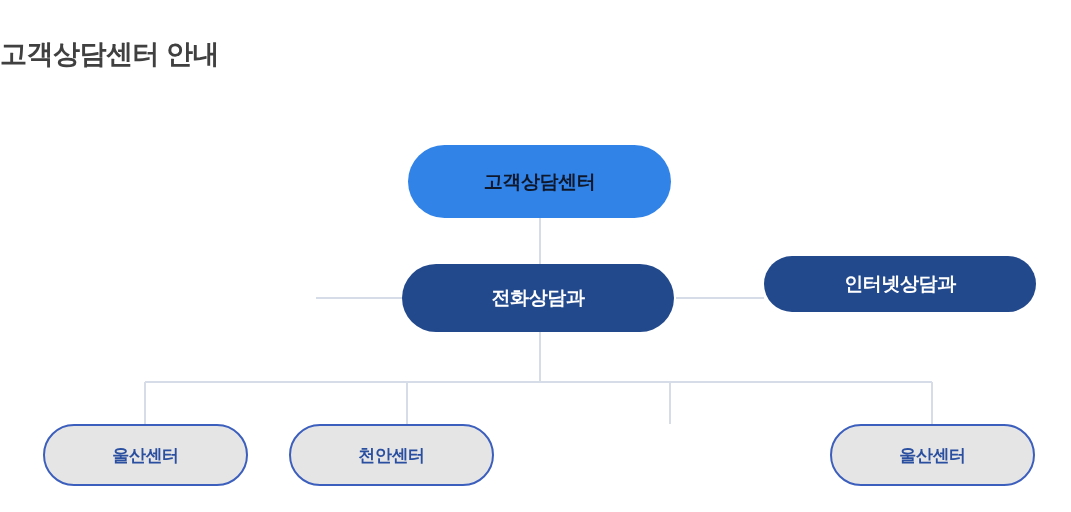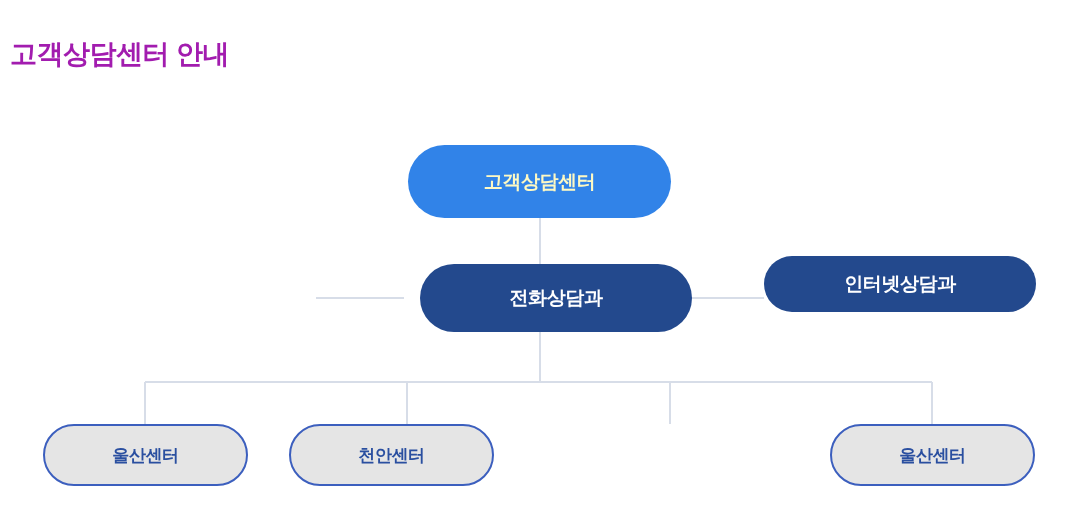--- a/index.html
+++ b/index.html
@@ -16,26 +16,26 @@
 
   #page {
     position: relative;
     width: 1071px;
     height: 512px;
   }
 
   
   #page-title {
     position: absolute;
-    left: 10px;
+    left: 0;
     top: 36px;
     font-size: 27px;
     font-weight: bold;
     letter-spacing: -0.5px;
-    color: #a21caf;
+    color: #404040;
     white-space: nowrap;
   }
 
   
   #connectors {
     position: absolute;
     left: 0;
     top: 0;
     width: 1071px;
     height: 512px;
@@ -52,21 +52,21 @@
     border-radius: 999px;
     font-weight: bold;
     letter-spacing: -0.4px;
     white-space: nowrap;
     user-select: none;
   }
 
   
   .node.level-root {
     background: #3183e8;
-    color: #fef9c3;
+    color: #0f172a;
     font-size: 19px;
   }
 
   
   .node.level-dept {
     background: #23498d;
     color: #ffffff;
     font-size: 19px;
   }
 
@@ -101,21 +101,21 @@
       <path d="M 145 382 L 145 424"></path>
       <path d="M 407 382 L 407 424"></path>
       <path d="M 670 382 L 670 424"></path>
       <path d="M 932 382 L 932 424"></path>
     </g>
   </svg>
 
   <div class="node level-root" style="left:408px; top:145px; width:263px; height:73px;">고객상담센터</div>
 
 
-  <div class="node level-dept" style="left:420px; top:264px; width:272px; height:68px;">전화상담과</div>
+  <div class="node level-dept" style="left:402px; top:264px; width:272px; height:68px;">전화상담과</div>
 
   <div class="node level-dept" style="left:764px; top:256px; width:272px; height:56px;font-family:Liberation Serif, serif;">인터넷상담과</div>
 
   <div class="node level-center" style="left:43px; top:424px; width:205px; height:62px;">울산센터</div>
 
   <div class="node level-center" style="left:289px; top:424px; width:205px; height:62px;">천안센터</div>
 
 
   <div class="node level-center" style="left:830px; top:424px; width:205px; height:62px;">울산센터</div>
 

